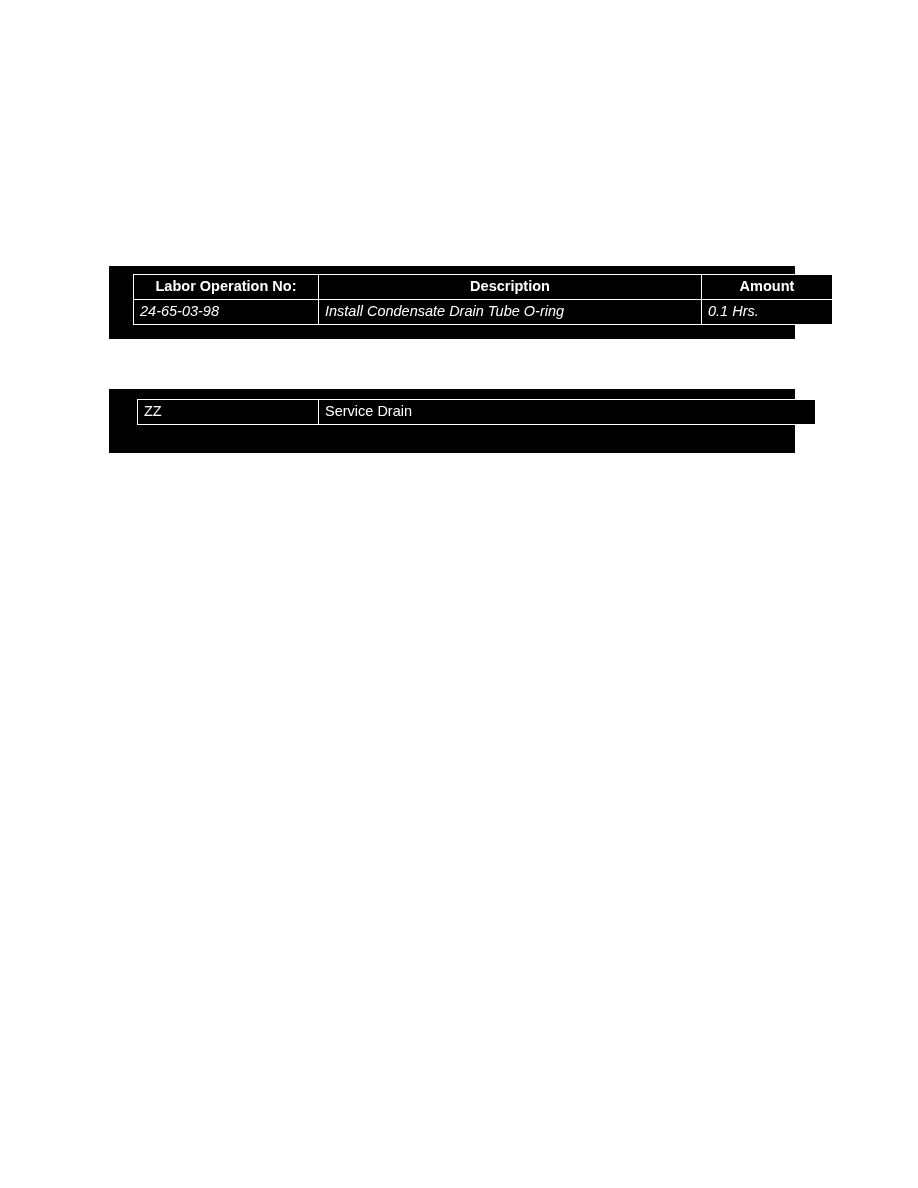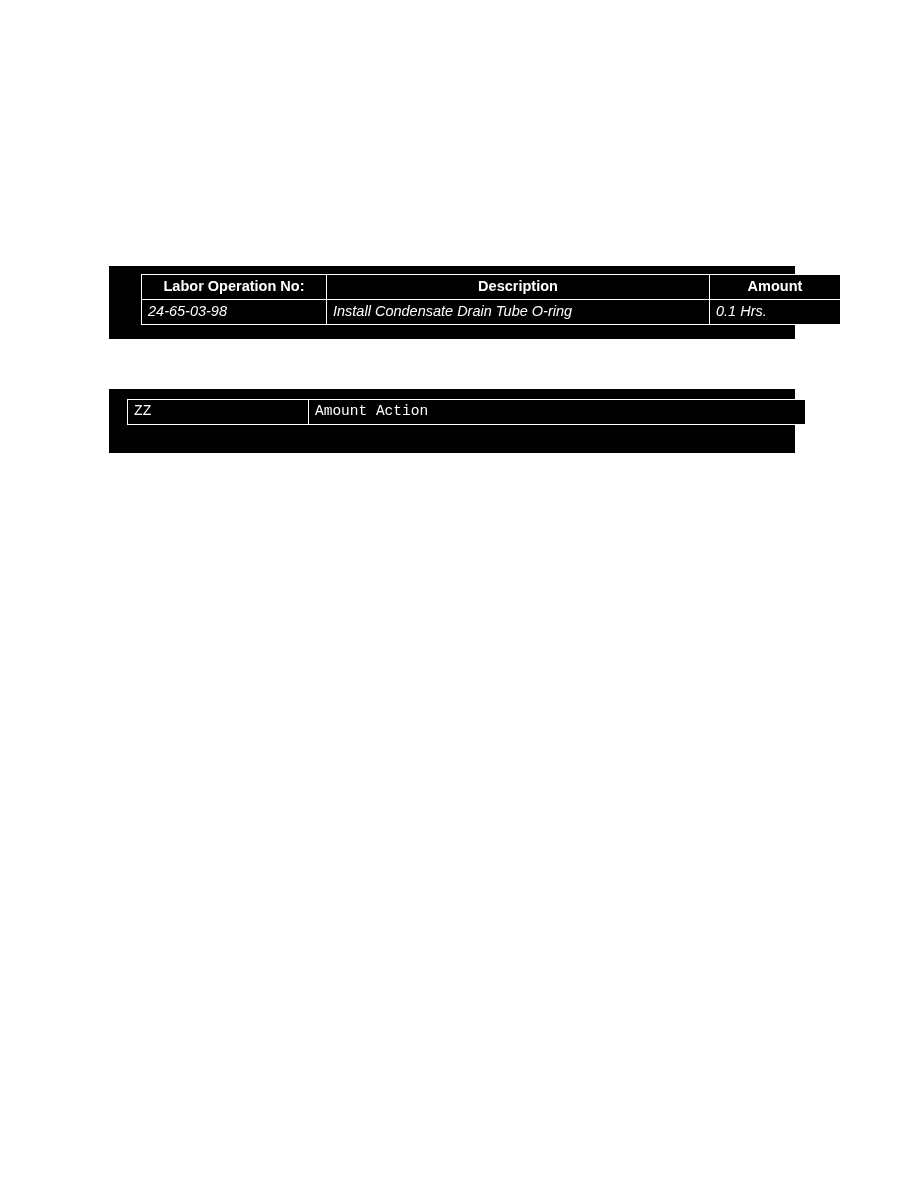--- a/index.html
+++ b/index.html
@@ -23,21 +23,21 @@
     background: #ffffff;
   }
 
   
   .labor-block {
     position: absolute;
     left: 109px;
     top: 266px;
     width: 686px;
     background: #000000;
-    padding: 8px 10px 14px 32px;
+    padding: 8px 10px 14px 24px;
     box-sizing: border-box;
   }
 
   table.labor {
     border-collapse: collapse;
     width: 660px;
     table-layout: fixed;
     background: #000000;
   }
 
@@ -64,23 +64,22 @@
 
   td.cell-left { text-align: left; font-style: italic; }
 
   
   .action-block {
     position: absolute;
     left: 109px;
     top: 389px;
     width: 686px;
     background: #000000;
-    padding: 10px 12px 28px 18px;
+    padding: 10px 12px 28px 28px;
     box-sizing: border-box;
-    font-family: Liberation Mono, monospace;
   }
 
   table.action {
     border-collapse: collapse;
     width: 652px;
     table-layout: fixed;
     background: #000000;
   }
 
   table.action td {
@@ -120,19 +119,19 @@
         </tr>
       </tbody>
     </table>
   </div>
 
   <div class="action-block">
     <table class="action">
       <tbody>
         <tr>
           <td class="col-code">ZZ</td>
-          <td class="col-label">Amount Action</td>
+          <td class="col-label">Service Drain</td>
         </tr>
       </tbody>
     </table>
   </div>
 
 </div>
 
 </body></html>

